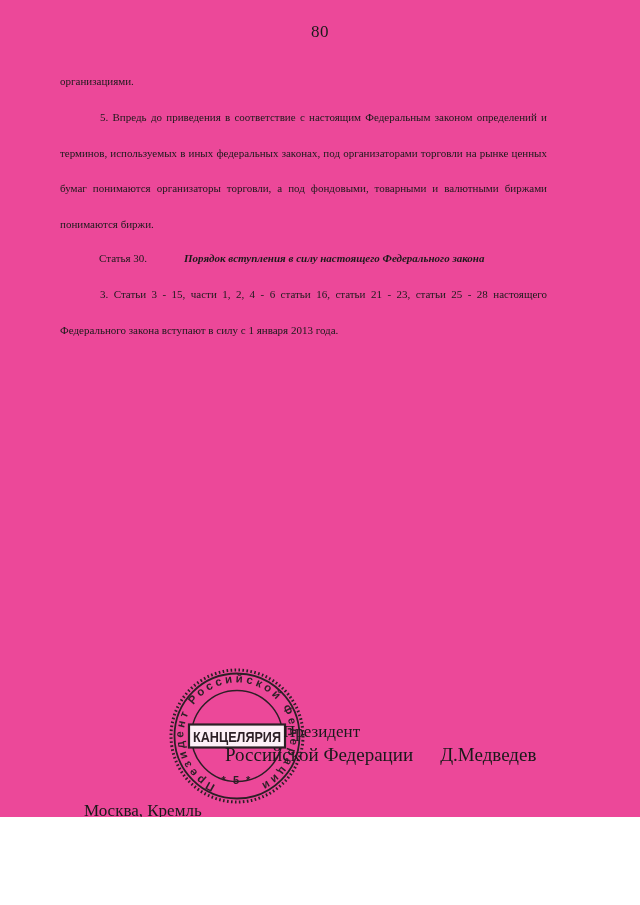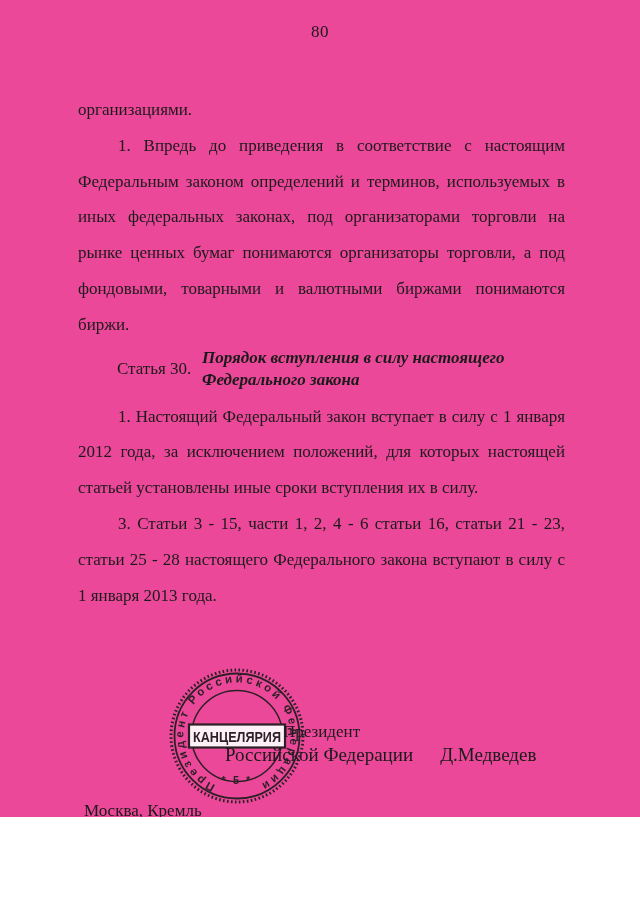--- a/index.html
+++ b/index.html
@@ -20,26 +20,25 @@
     position: absolute;
     top: 22px;
     left: 0;
     width: 100%;
     text-align: center;
     font-size: 17px;
     letter-spacing: 0.5px;
   }
   .content {
     position: absolute;
-    left: 78px;
+    left: 60px;
     top: 64px;
     width: 487px;
-    font-size: 17px;
+    font-size: 11px;
     line-height: 35.8px;
-    margin-top: 28px;
   }
   .para {
     margin: 0;
     text-align: justify;
   }
   .para.indent { text-indent: 40px; }
   .para.no-justify { text-align: left; }
   .article-heading {
     display: flex;
     align-items: center;
@@ -94,28 +93,27 @@
 </style>
 </head>
 <body>
 
 <div class="page">
 
   <div class="page-number">80</div>
 
   <div class="content">
     <p class="para no-justify">организациями.</p>
-    <p class="para indent">1. Впредь до приведения в соответствие с настоящим Федеральным законом определений и терминов, используемых в иных федеральных законах, под организаторами торговли на рынке ценных бумаг понимаются организаторы торговли, а под фондовыми, товарными и валютными биржами понимаются биржи.</p>
+    <p class="para indent">5. Впредь до приведения в соответствие с настоящим Федеральным законом определений и терминов, используемых в иных федеральных законах, под организаторами торговли на рынке ценных бумаг понимаются организаторы торговли, а под фондовыми, товарными и валютными биржами понимаются биржи.</p>
 
     <div class="article-heading">
       <span class="article-label">Статья 30.</span>
       <span class="article-title">Порядок вступления в силу настоящего Федерального закона</span>
     </div>
 
-    <p class="para indent">1. Настоящий Федеральный закон вступает в силу с 1 января 2012 года, за исключением положений, для которых настоящей статьей установлены иные сроки вступления их в силу.</p>
     <p class="para indent">3. Статьи 3 - 15, части 1, 2, 4 - 6 статьи 16, статьи 21 - 23, статьи 25 - 28 настоящего Федерального закона вступают в силу с 1 января 2013 года.</p>
   </div>
 
   <div class="signature-area">
 
     <div class="sig-line1">Президент</div>
     <div class="sig-line2">
       <span>Российской Федерации</span><span class="sig-name">Д.Медведев</span>
     </div>
 

